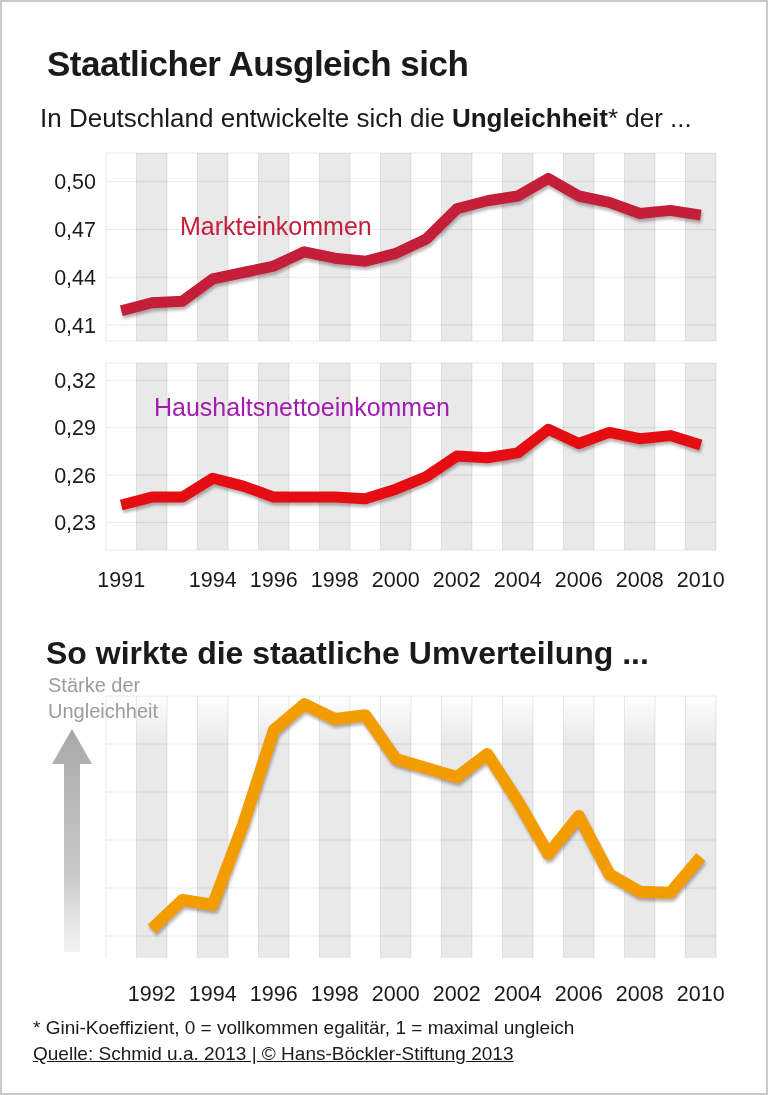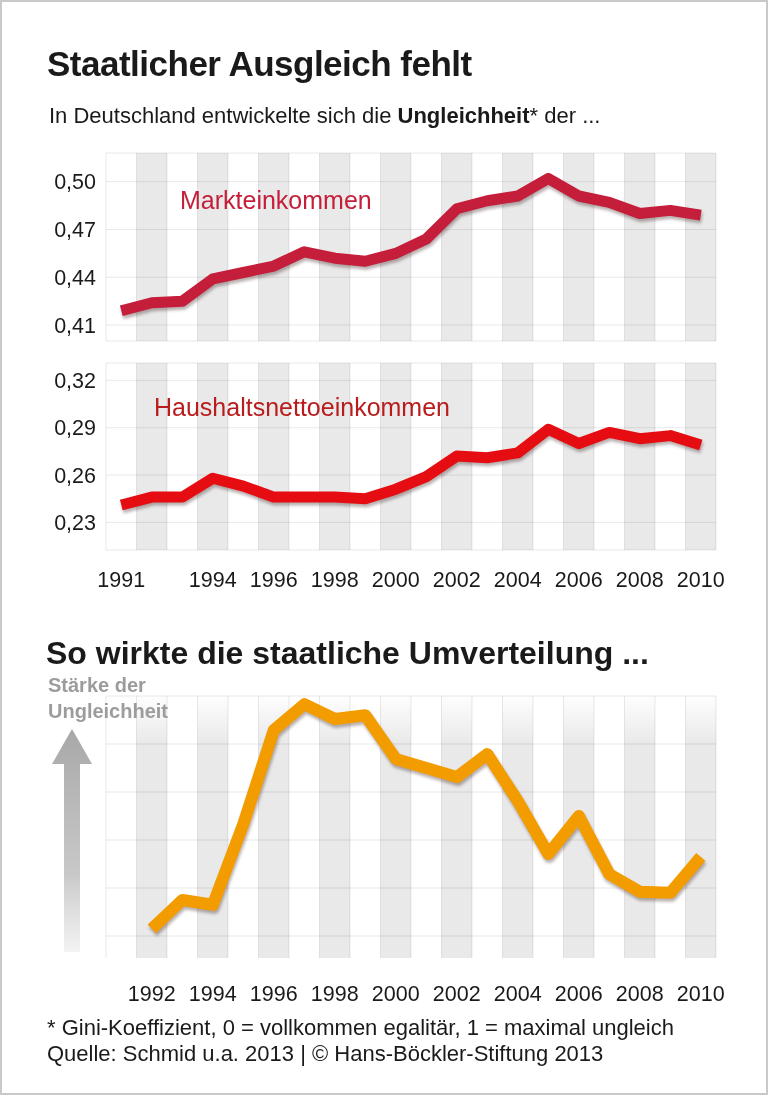--- a/index.html
+++ b/index.html
@@ -3,41 +3,41 @@
 <meta charset="utf-8">
 <style>
   html,body{margin:0;padding:0;background:#fff;}
   .page{
     position:relative;width:764px;height:1091px;
     border:2px solid #c9c9c9;background:#fff;overflow:hidden;
     font-family:"Liberation Sans", sans-serif;color:#1a1a1a;
   }
   .abs{position:absolute;}
   .title{left:45px;top:42px;font-size:35px;font-weight:bold;letter-spacing:-0.5px;}
-  .subtitle{left:47px;top:101px;font-size:22px;}
+  .subtitle{left:38px;top:101px;font-size:26px;}
   .subtitle b{font-weight:bold;}
   .heading2{left:44px;top:633px;font-size:32px;font-weight:bold;}
   .series-label{font-size:25px;white-space:nowrap;}
-  .market-label{left:178px;top:184px;}
+  .market-label{left:178px;top:210px;}
   .net-label{left:152px;top:391px;}
-  .redistribution-label{left:46px;top:670px;font-size:20px;font-weight:bold;line-height:26px;white-space:nowrap;}
-  .footnote{left:45px;font-size:22px;line-height:20px;}
+  .redistribution-label{left:46px;top:670px;font-size:20px;font-weight:normal;line-height:26px;white-space:nowrap;}
+  .footnote{left:31px;font-size:19px;line-height:20px;}
   .fn1{top:1016px;}
-  .fn2{top:1042px;}
+  .fn2{top:1042px;text-decoration:underline;}
   svg{position:absolute;left:0;overflow:visible;}
   .series-line{fill:none;stroke-linejoin:round;stroke-linecap:butt;
     filter:drop-shadow(1.5px 3px 1.5px rgba(40,10,10,0.32));}
   text.tick{font-family:"Liberation Sans",sans-serif;font-size:21.5px;fill:#1a1a1a;}
 </style>
 </head>
 <body>
 
 <div class="page">
 
-  <div class="abs title">Staatlicher Ausgleich fehlt</div>
+  <div class="abs title">Staatlicher Ausgleich sich</div>
 
   <div class="abs subtitle"><span>In Deutschland entwickelte sich die </span><b>Ungleichheit</b><span>* der ...</span></div>
 
   <svg id="chart1" width="768" height="212" style="top:140px" viewBox="0 140 768 212">
       <rect x="134.5" y="151" width="30.5" height="188" fill="#e9e9e9"></rect>
       <rect x="195.5" y="151" width="30.5" height="188" fill="#e9e9e9"></rect>
       <rect x="256.5" y="151" width="30.5" height="188" fill="#e9e9e9"></rect>
       <rect x="317.5" y="151" width="30.5" height="188" fill="#e9e9e9"></rect>
       <rect x="378.5" y="151" width="30.5" height="188" fill="#e9e9e9"></rect>
       <rect x="439.5" y="151" width="30.5" height="188" fill="#e9e9e9"></rect>
@@ -129,21 +129,21 @@
       <text x="332.75" y="585" text-anchor="middle" class="tick">1998</text>
       <text x="393.75" y="585" text-anchor="middle" class="tick">2000</text>
       <text x="454.75" y="585" text-anchor="middle" class="tick">2002</text>
       <text x="515.75" y="585" text-anchor="middle" class="tick">2004</text>
       <text x="576.75" y="585" text-anchor="middle" class="tick">2006</text>
       <text x="637.75" y="585" text-anchor="middle" class="tick">2008</text>
       <text x="698.75" y="585" text-anchor="middle" class="tick">2010</text>
       <path d="M119.3 503.0 L149.8 495.1 L180.3 495.1 L210.8 476.2 L241.3 484.1 L271.8 495.1 L302.3 495.1 L332.8 495.1 L363.3 496.7 L393.8 487.2 L424.3 474.6 L454.8 454.1 L485.3 455.7 L515.8 450.9 L546.3 427.3 L576.8 441.5 L607.3 430.4 L637.8 436.7 L668.3 433.6 L698.8 443.1" class="series-line" stroke="#e60d12" stroke-width="11"></path>
     </svg>
 
-  <div class="abs series-label net-label" style="color: #b91c1c;">Haushaltsnettoeinkommen</div>
+  <div class="abs series-label net-label" style="color: #a21caf;">Haushaltsnettoeinkommen</div>
 
   <div class="abs heading2">So wirkte die staatliche Umverteilung ...</div>
 
   <svg id="chart3" width="768" height="360" style="top:650px" viewBox="0 650 768 360">
       <rect x="134.5" y="694" width="30.5" height="262" fill="#e9e9e9"></rect>
       <rect x="195.5" y="694" width="30.5" height="262" fill="#e9e9e9"></rect>
       <rect x="256.5" y="694" width="30.5" height="262" fill="#e9e9e9"></rect>
       <rect x="317.5" y="694" width="30.5" height="262" fill="#e9e9e9"></rect>
       <rect x="378.5" y="694" width="30.5" height="262" fill="#e9e9e9"></rect>
       <rect x="439.5" y="694" width="30.5" height="262" fill="#e9e9e9"></rect>

